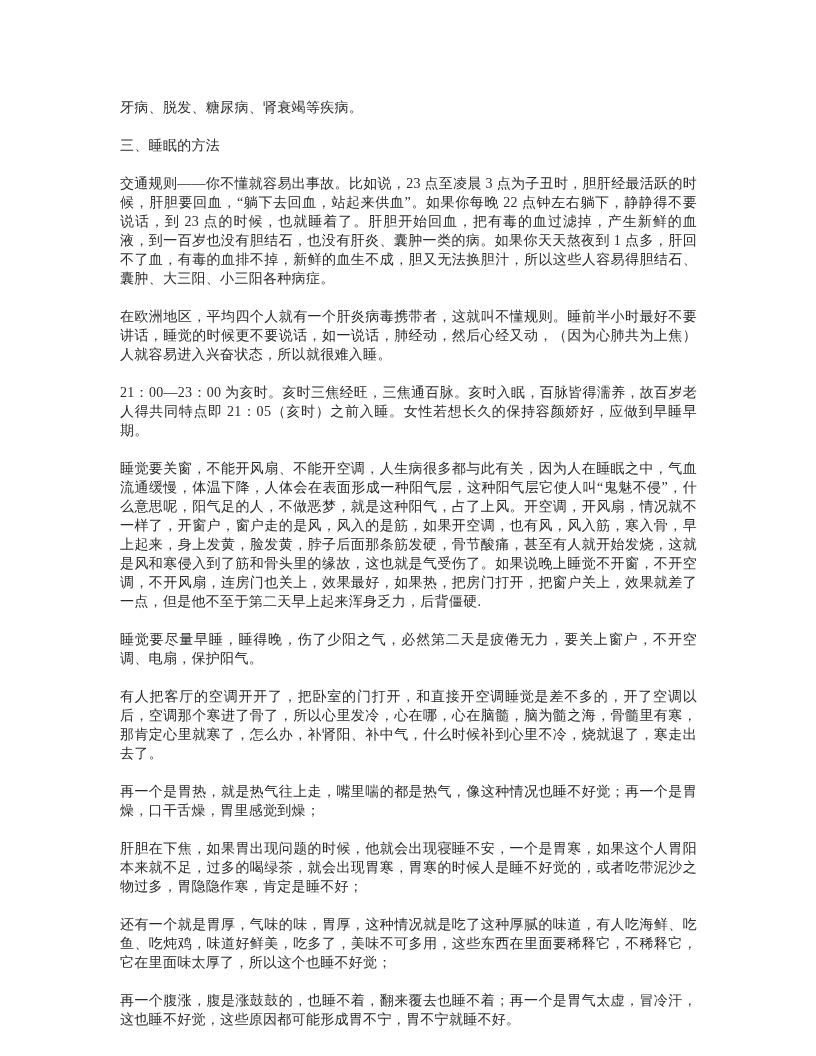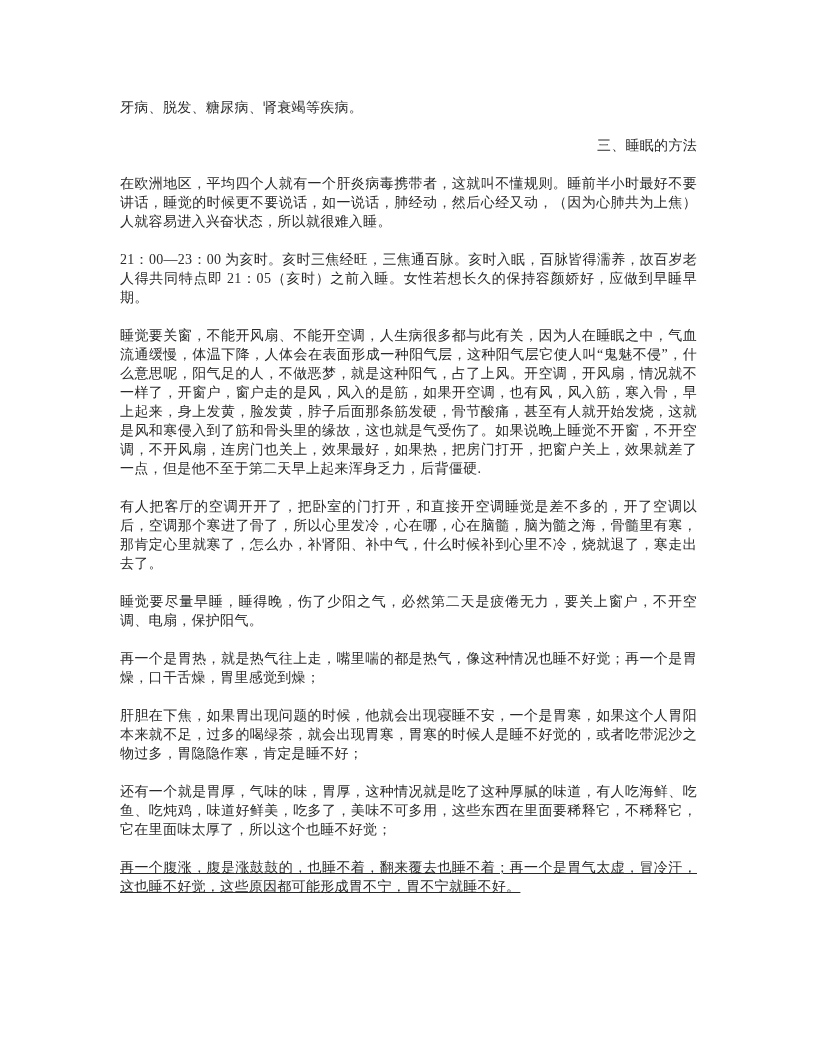--- a/index.html
+++ b/index.html
@@ -26,37 +26,37 @@
     font-size: 14px;
     line-height: 19px;
     color: #2a2a2a;
     text-align: justify;
     text-justify: inter-ideograph;
     letter-spacing: 0.3px;
     margin-bottom: 19px;
     word-break: break-all;
   }
   .doc p.heading {
-    text-align: right;
+    text-align: left;
   }
   .doc p:last-child {
     margin-bottom: 0;
-    text-decoration: underline;
   }
 </style>
 </head>
 <body>
 
 <div class="page">
   <div class="doc">
     <p>牙病、脱发、糖尿病、肾衰竭等疾病。</p>
     <p class="heading">三、睡眠的方法</p>
+    <p>交通规则——你不懂就容易出事故。比如说，23 点至凌晨 3 点为子丑时，胆肝经最活跃的时候，肝胆要回血，“躺下去回血，站起来供血”。如果你每晚 22 点钟左右躺下，静静得不要说话，到 23 点的时候，也就睡着了。肝胆开始回血，把有毒的血过滤掉，产生新鲜的血液，到一百岁也没有胆结石，也没有肝炎、囊肿一类的病。如果你天天熬夜到 1 点多，肝回不了血，有毒的血排不掉，新鲜的血生不成，胆又无法换胆汁，所以这些人容易得胆结石、囊肿、大三阳、小三阳各种病症。</p>
     <p>在欧洲地区，平均四个人就有一个肝炎病毒携带者，这就叫不懂规则。睡前半小时最好不要讲话，睡觉的时候更不要说话，如一说话，肺经动，然后心经又动，（因为心肺共为上焦）人就容易进入兴奋状态，所以就很难入睡。</p>
     <p>21：00—23：00 为亥时。亥时三焦经旺，三焦通百脉。亥时入眠，百脉皆得濡养，故百岁老人得共同特点即 21：05（亥时）之前入睡。女性若想长久的保持容颜娇好，应做到早睡早期。</p>
     <p>睡觉要关窗，不能开风扇、不能开空调，人生病很多都与此有关，因为人在睡眠之中，气血流通缓慢，体温下降，人体会在表面形成一种阳气层，这种阳气层它使人叫“鬼魅不侵”，什么意思呢，阳气足的人，不做恶梦，就是这种阳气，占了上风。开空调，开风扇，情况就不一样了，开窗户，窗户走的是风，风入的是筋，如果开空调，也有风，风入筋，寒入骨，早上起来，身上发黄，脸发黄，脖子后面那条筋发硬，骨节酸痛，甚至有人就开始发烧，这就是风和寒侵入到了筋和骨头里的缘故，这也就是气受伤了。如果说晚上睡觉不开窗，不开空调，不开风扇，连房门也关上，效果最好，如果热，把房门打开，把窗户关上，效果就差了一点，但是他不至于第二天早上起来浑身乏力，后背僵硬.</p>
+    <p>睡觉要尽量早睡，睡得晚，伤了少阳之气，必然第二天是疲倦无力，要关上窗户，不开空调、电扇，保护阳气。</p>
     <p>有人把客厅的空调开开了，把卧室的门打开，和直接开空调睡觉是差不多的，开了空调以后，空调那个寒进了骨了，所以心里发冷，心在哪，心在脑髓，脑为髓之海，骨髓里有寒，那肯定心里就寒了，怎么办，补肾阳、补中气，什么时候补到心里不冷，烧就退了，寒走出去了。</p>
-    <p>睡觉要尽量早睡，睡得晚，伤了少阳之气，必然第二天是疲倦无力，要关上窗户，不开空调、电扇，保护阳气。</p>
     <p>再一个是胃热，就是热气往上走，嘴里喘的都是热气，像这种情况也睡不好觉；再一个是胃燥，口干舌燥，胃里感觉到燥；</p>
     <p>肝胆在下焦，如果胃出现问题的时候，他就会出现寝睡不安，一个是胃寒，如果这个人胃阳本来就不足，过多的喝绿茶，就会出现胃寒，胃寒的时候人是睡不好觉的，或者吃带泥沙之物过多，胃隐隐作寒，肯定是睡不好；</p>
     <p>还有一个就是胃厚，气味的味，胃厚，这种情况就是吃了这种厚腻的味道，有人吃海鲜、吃鱼、吃炖鸡，味道好鲜美，吃多了，美味不可多用，这些东西在里面要稀释它，不稀释它，它在里面味太厚了，所以这个也睡不好觉；</p>
     <p>再一个腹涨，腹是涨鼓鼓的，也睡不着，翻来覆去也睡不着；再一个是胃气太虚，冒冷汗，这也睡不好觉，这些原因都可能形成胃不宁，胃不宁就睡不好。</p>
   </div>
 </div>
 
 </body></html>

